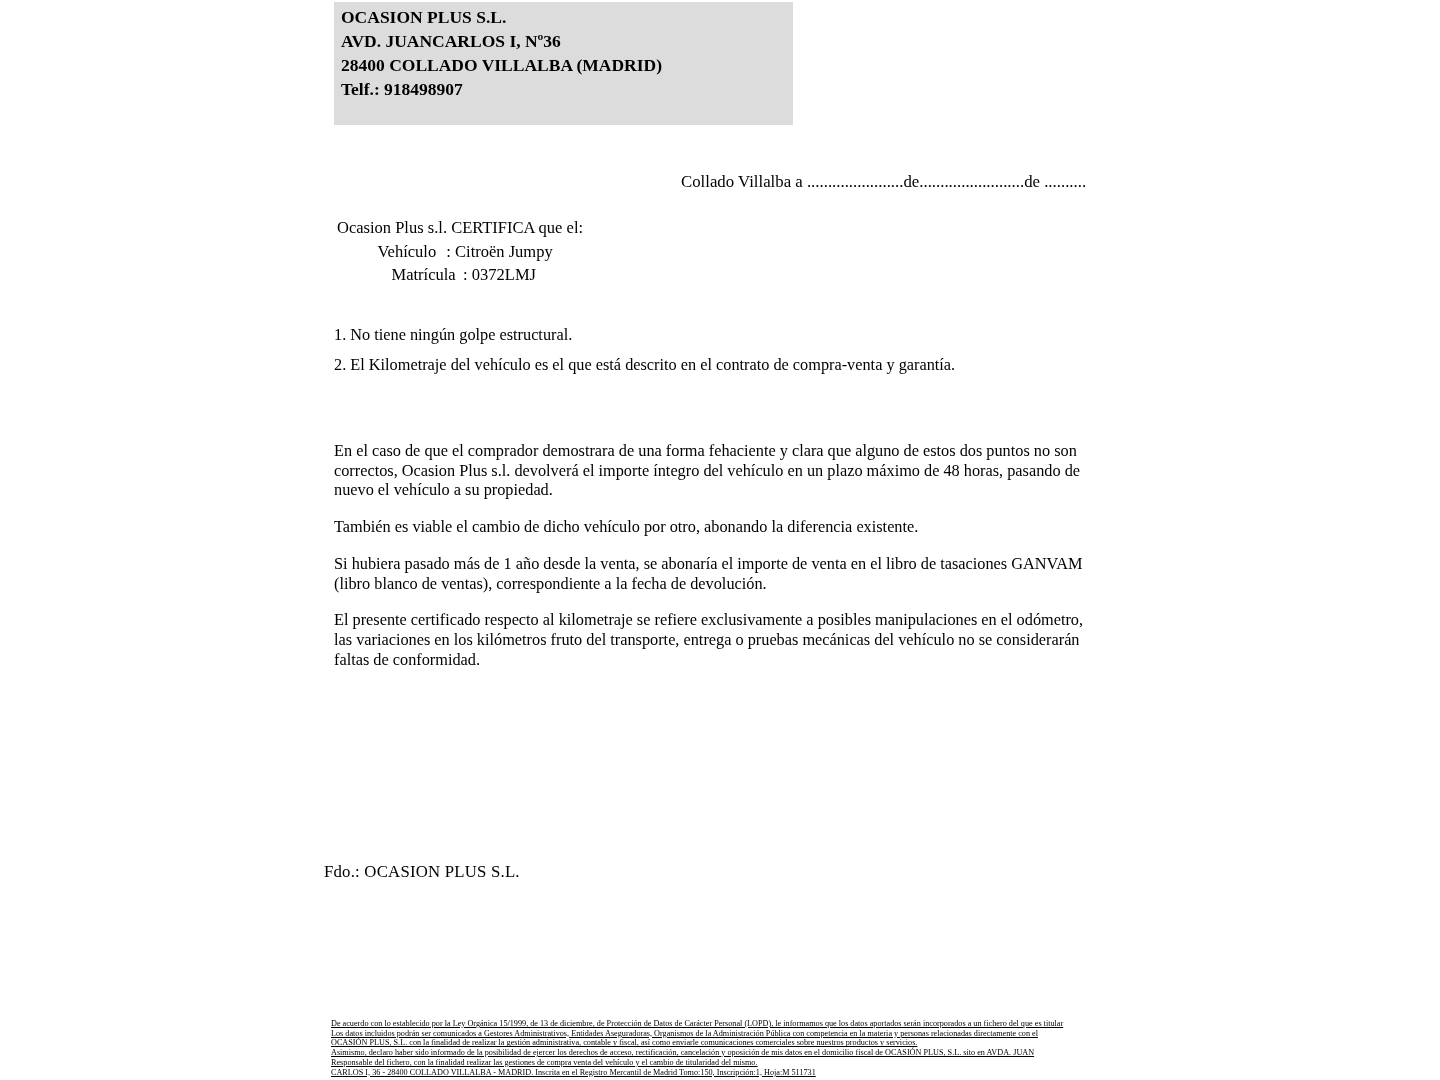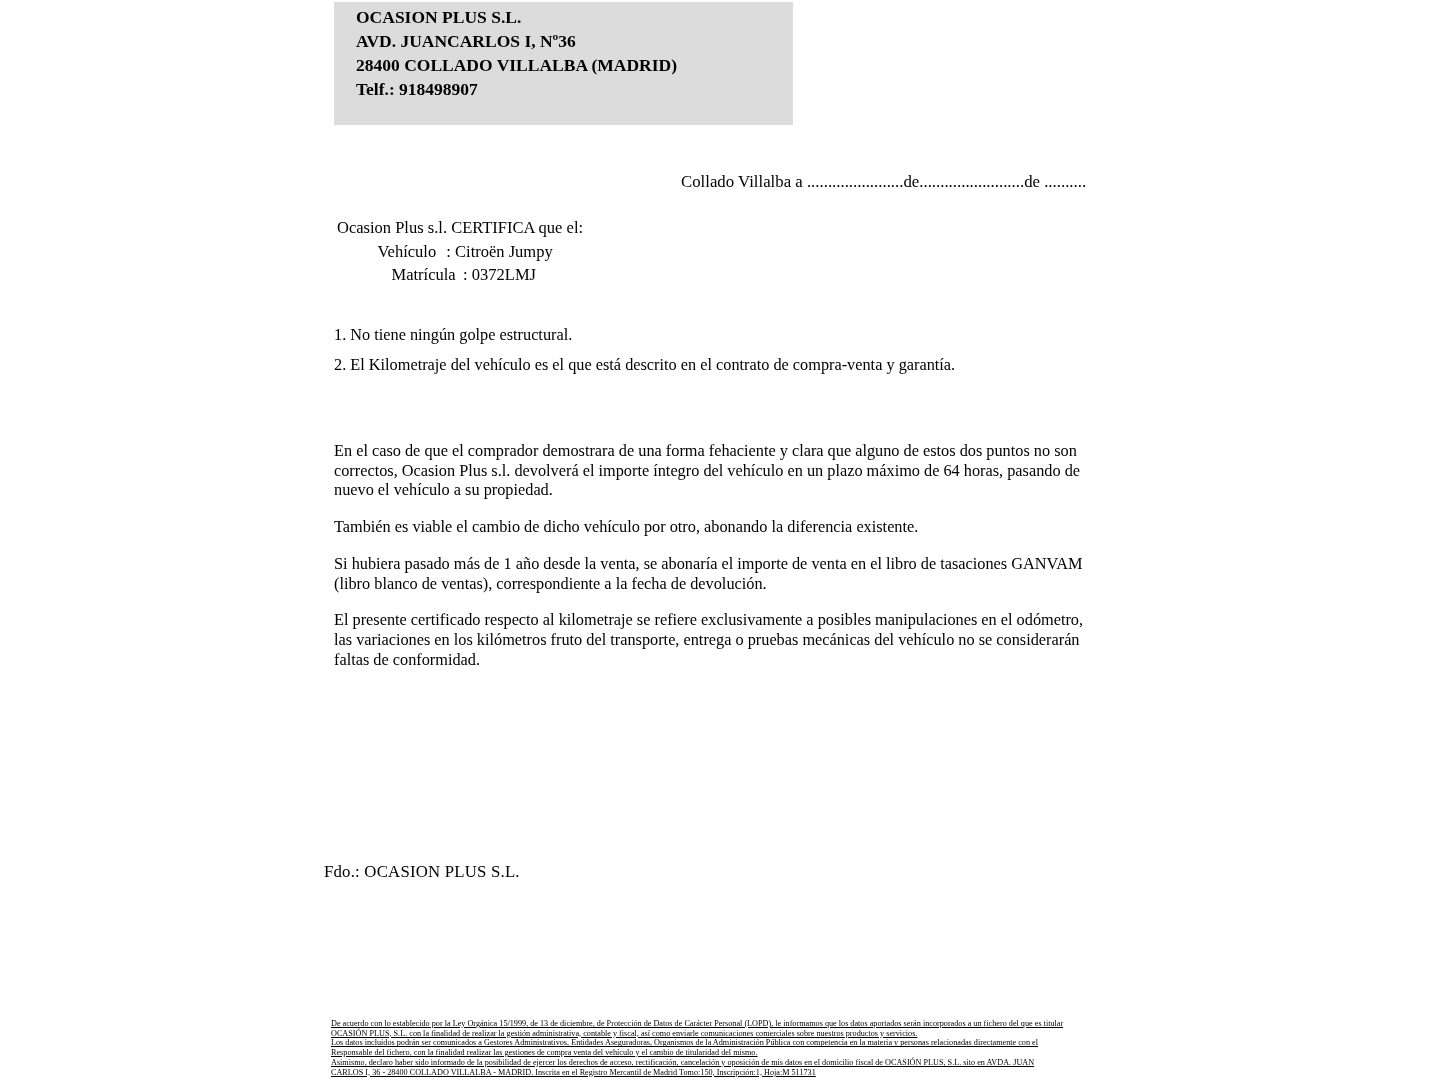--- a/index.html
+++ b/index.html
@@ -31,21 +31,20 @@
     height: 123px;
     background: #dcdcdc;
     box-sizing: border-box;
     padding: 3px 8px 0 7px;
   }
   .header-box .hline {
     font-weight: bold;
     font-size: 17.5px;
     line-height: 24px;
     white-space: nowrap;
-    margin-left: 15px;
   }
   
   .date-line {
     position: absolute;
     left: 681px;
     top: 172px;
     font-size: 16.8px;
     white-space: nowrap;
   }
   
@@ -132,30 +131,30 @@
       <span class="field-label"><span class="txt">Matrícula</span></span><span class="field-colon">: </span><span class="field-value">0372LMJ</span>
     </div>
   </div>
 
   <div class="points">
     <div class="point">1. No tiene ningún golpe estructural.</div>
     <div class="point">2. El Kilometraje del vehículo es el que está descrito en el contrato de compra-venta y garantía.</div>
   </div>
 
   <div class="paragraphs">
-    <p>En el caso de que el comprador demostrara de una forma fehaciente y clara que alguno de estos dos puntos no son correctos, Ocasion Plus s.l. devolverá el importe íntegro del vehículo en un plazo máximo de 64 horas, pasando de nuevo el vehículo a su propiedad.</p>
+    <p>En el caso de que el comprador demostrara de una forma fehaciente y clara que alguno de estos dos puntos no son correctos, Ocasion Plus s.l. devolverá el importe íntegro del vehículo en un plazo máximo de 48 horas, pasando de nuevo el vehículo a su propiedad.</p>
     <p>También es viable el cambio de dicho vehículo por otro, abonando la diferencia existente.</p>
     <p>Si hubiera pasado más de 1 año desde la venta, se abonaría el importe de venta en el libro de tasaciones GANVAM (libro blanco de ventas), correspondiente a la fecha de devolución.</p>
     <p>El presente certificado respecto al kilometraje se refiere exclusivamente a posibles manipulaciones en el odómetro, las variaciones en los kilómetros fruto del transporte, entrega o pruebas mecánicas del vehículo no se considerarán faltas de conformidad.</p>
   </div>
 
   <div class="signature">Fdo.: OCASION PLUS S.L.</div>
 
   <div class="footnote">
     <div class="fline">De acuerdo con lo establecido por la Ley Orgánica 15/1999, de 13 de diciembre, de Protección de Datos de Carácter Personal (LOPD), le informamos que los datos aportados serán incorporados a un fichero del que es titular</div>
+    <div class="fline">Los datos incluidos podrán ser comunicados a Gestores Administrativos, Entidades Aseguradoras, Organismos de la Administración Pública con competencia en la materia y personas relacionadas directamente con el</div>
     <div class="fline">OCASIÓN PLUS, S.L. con la finalidad de realizar la gestión administrativa, contable y fiscal, así como enviarle comunicaciones comerciales sobre nuestros productos y servicios.</div>
-    <div class="fline">Los datos incluidos podrán ser comunicados a Gestores Administrativos, Entidades Aseguradoras, Organismos de la Administración Pública con competencia en la materia y personas relacionadas directamente con el</div>
+    <div class="fline">Asimismo, declaro haber sido informado de la posibilidad de ejercer los derechos de acceso, rectificación, cancelación y oposición de mis datos en el domicilio fiscal de OCASIÓN PLUS, S.L. sito en AVDA. JUAN</div>
     <div class="fline">Responsable del fichero, con la finalidad realizar las gestiones de compra venta del vehículo y el cambio de titularidad del mismo.</div>
-    <div class="fline">Asimismo, declaro haber sido informado de la posibilidad de ejercer los derechos de acceso, rectificación, cancelación y oposición de mis datos en el domicilio fiscal de OCASIÓN PLUS, S.L. sito en AVDA. JUAN</div>
     <div class="fline">CARLOS I, 36 - 28400 COLLADO VILLALBA - MADRID. Inscrita en el Registro Mercantil de Madrid Tomo:150, Inscripción:1, Hoja:M 511731</div>
   </div>
 
 </div>
 
 </body></html>

